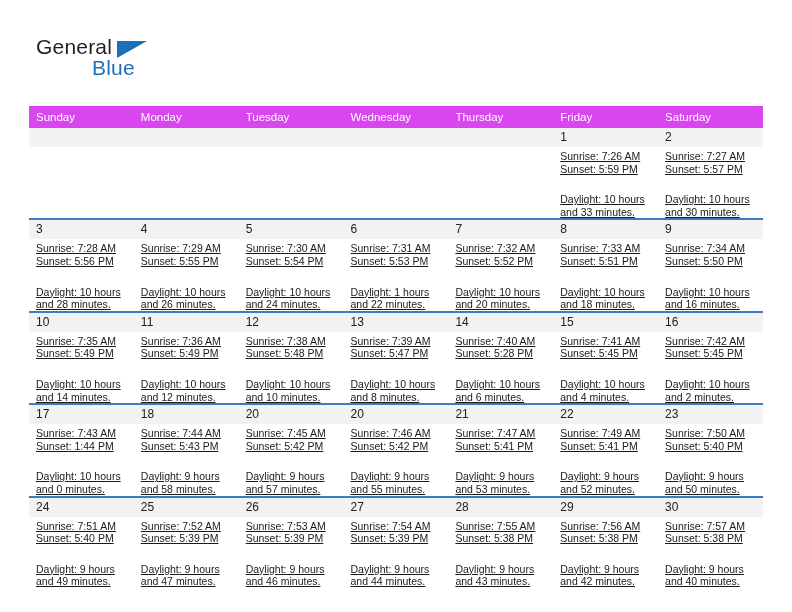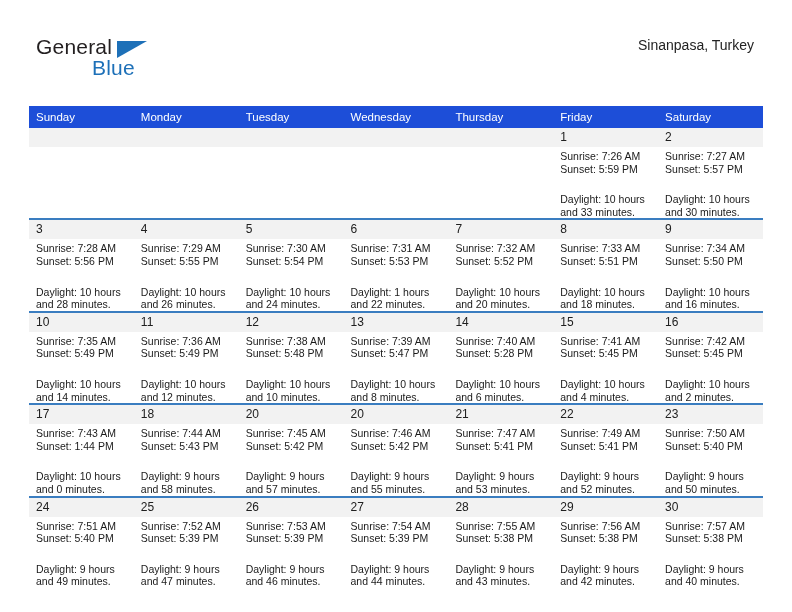--- a/index.html
+++ b/index.html
@@ -89,21 +89,21 @@
   
   .calendar {
     position: absolute;
     left: 29px;
     top: 106px;
     width: 734px;
     border-collapse: collapse;
     table-layout: fixed;
   }
   .calendar th {
-    background: #1d4ed8;
+    background: #d946ef;
     color: #ffffff;
     font-size: 11.5px;
     font-weight: normal;
     text-align: left;
     padding: 5px 0 5px 7px;
     height: 19px;
     box-sizing: border-box;
   }
   .calendar td {
     vertical-align: top;
@@ -128,20 +128,21 @@
     line-height: 13px;
   }
   .daynum.empty {
     color: transparent;
   }
   .details {
     padding: 3px 5px 0 7px;
     font-size: 10.5px;
     line-height: 12.6px;
     color: #1a1a1a;
+    text-decoration: underline;
   }
   .details div {
     white-space: nowrap;
   }
   .details .wrap {
     white-space: normal;
     margin-top: 18px;
   }
 </style>
 </head>
@@ -151,21 +152,20 @@
 
   <div class="header">
 
     <div class="logo">
       <span class="logo-general">General</span>
       <span class="logo-triangle"></span>
       <span class="logo-blue">Blue</span>
     </div>
 
     <div class="title-block">
-      <div class="cal-subtitle">Sinanpasa, Turkey</div>
     </div>
 
   </div>
 
   <table class="calendar">
     <thead>
       <tr>
         <th>Sunday</th>
         <th>Monday</th>
         <th>Tuesday</th>

